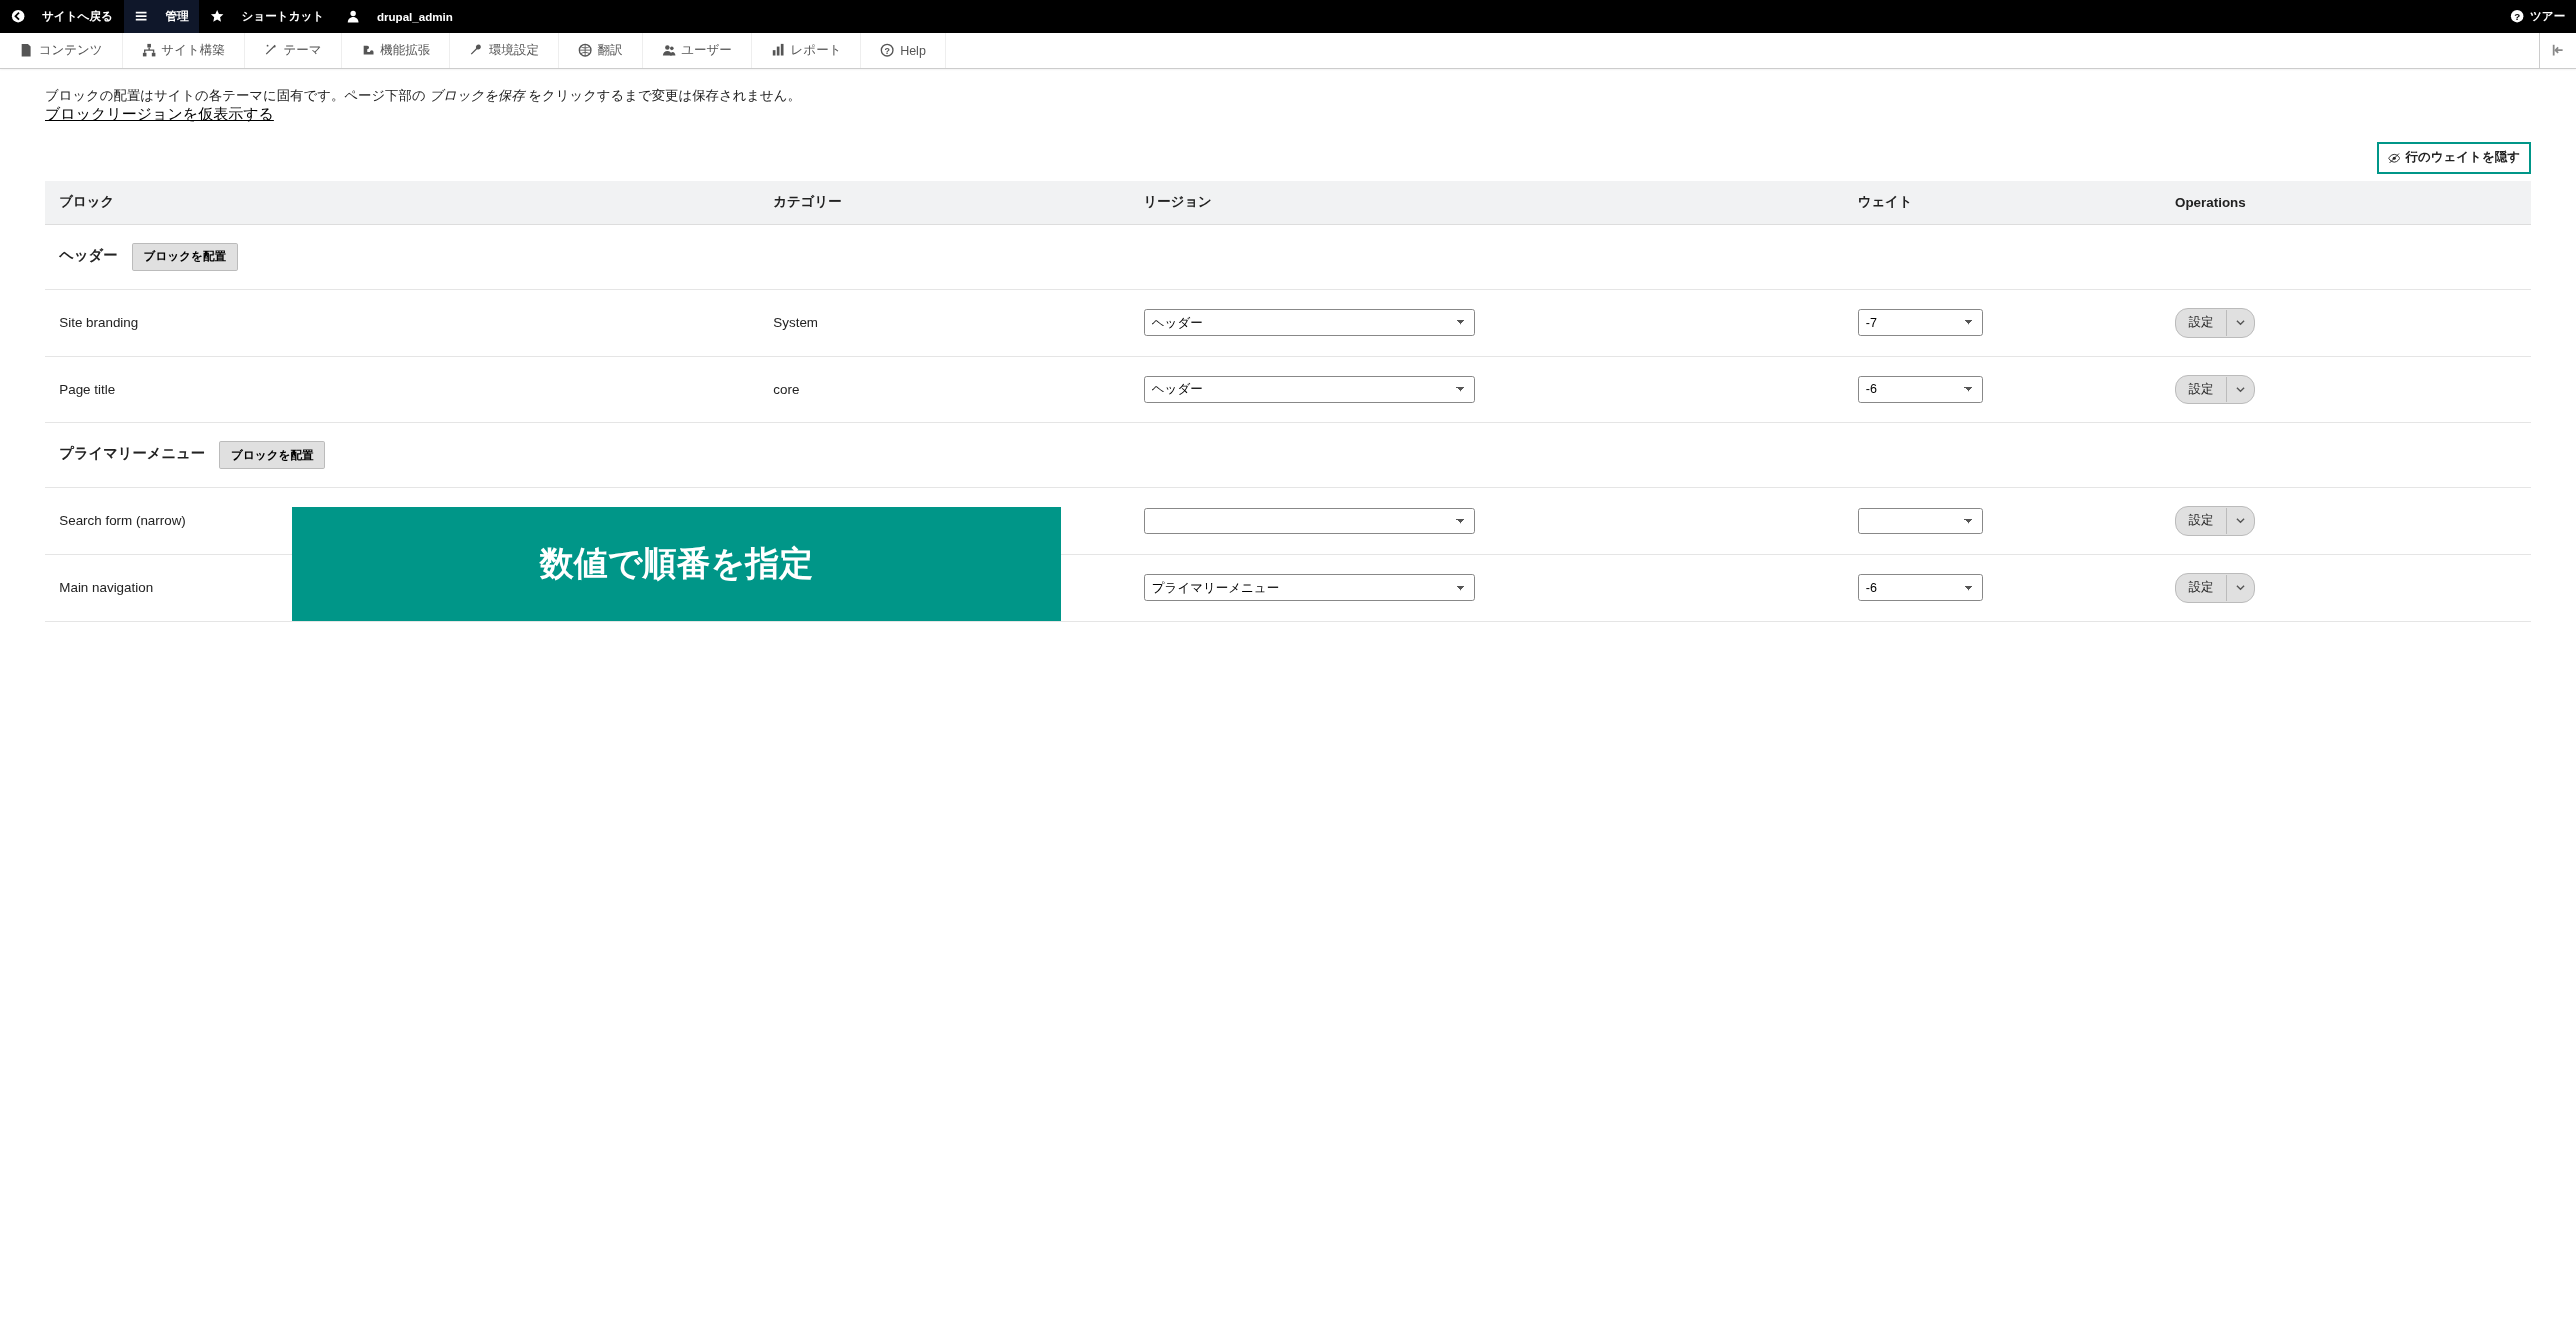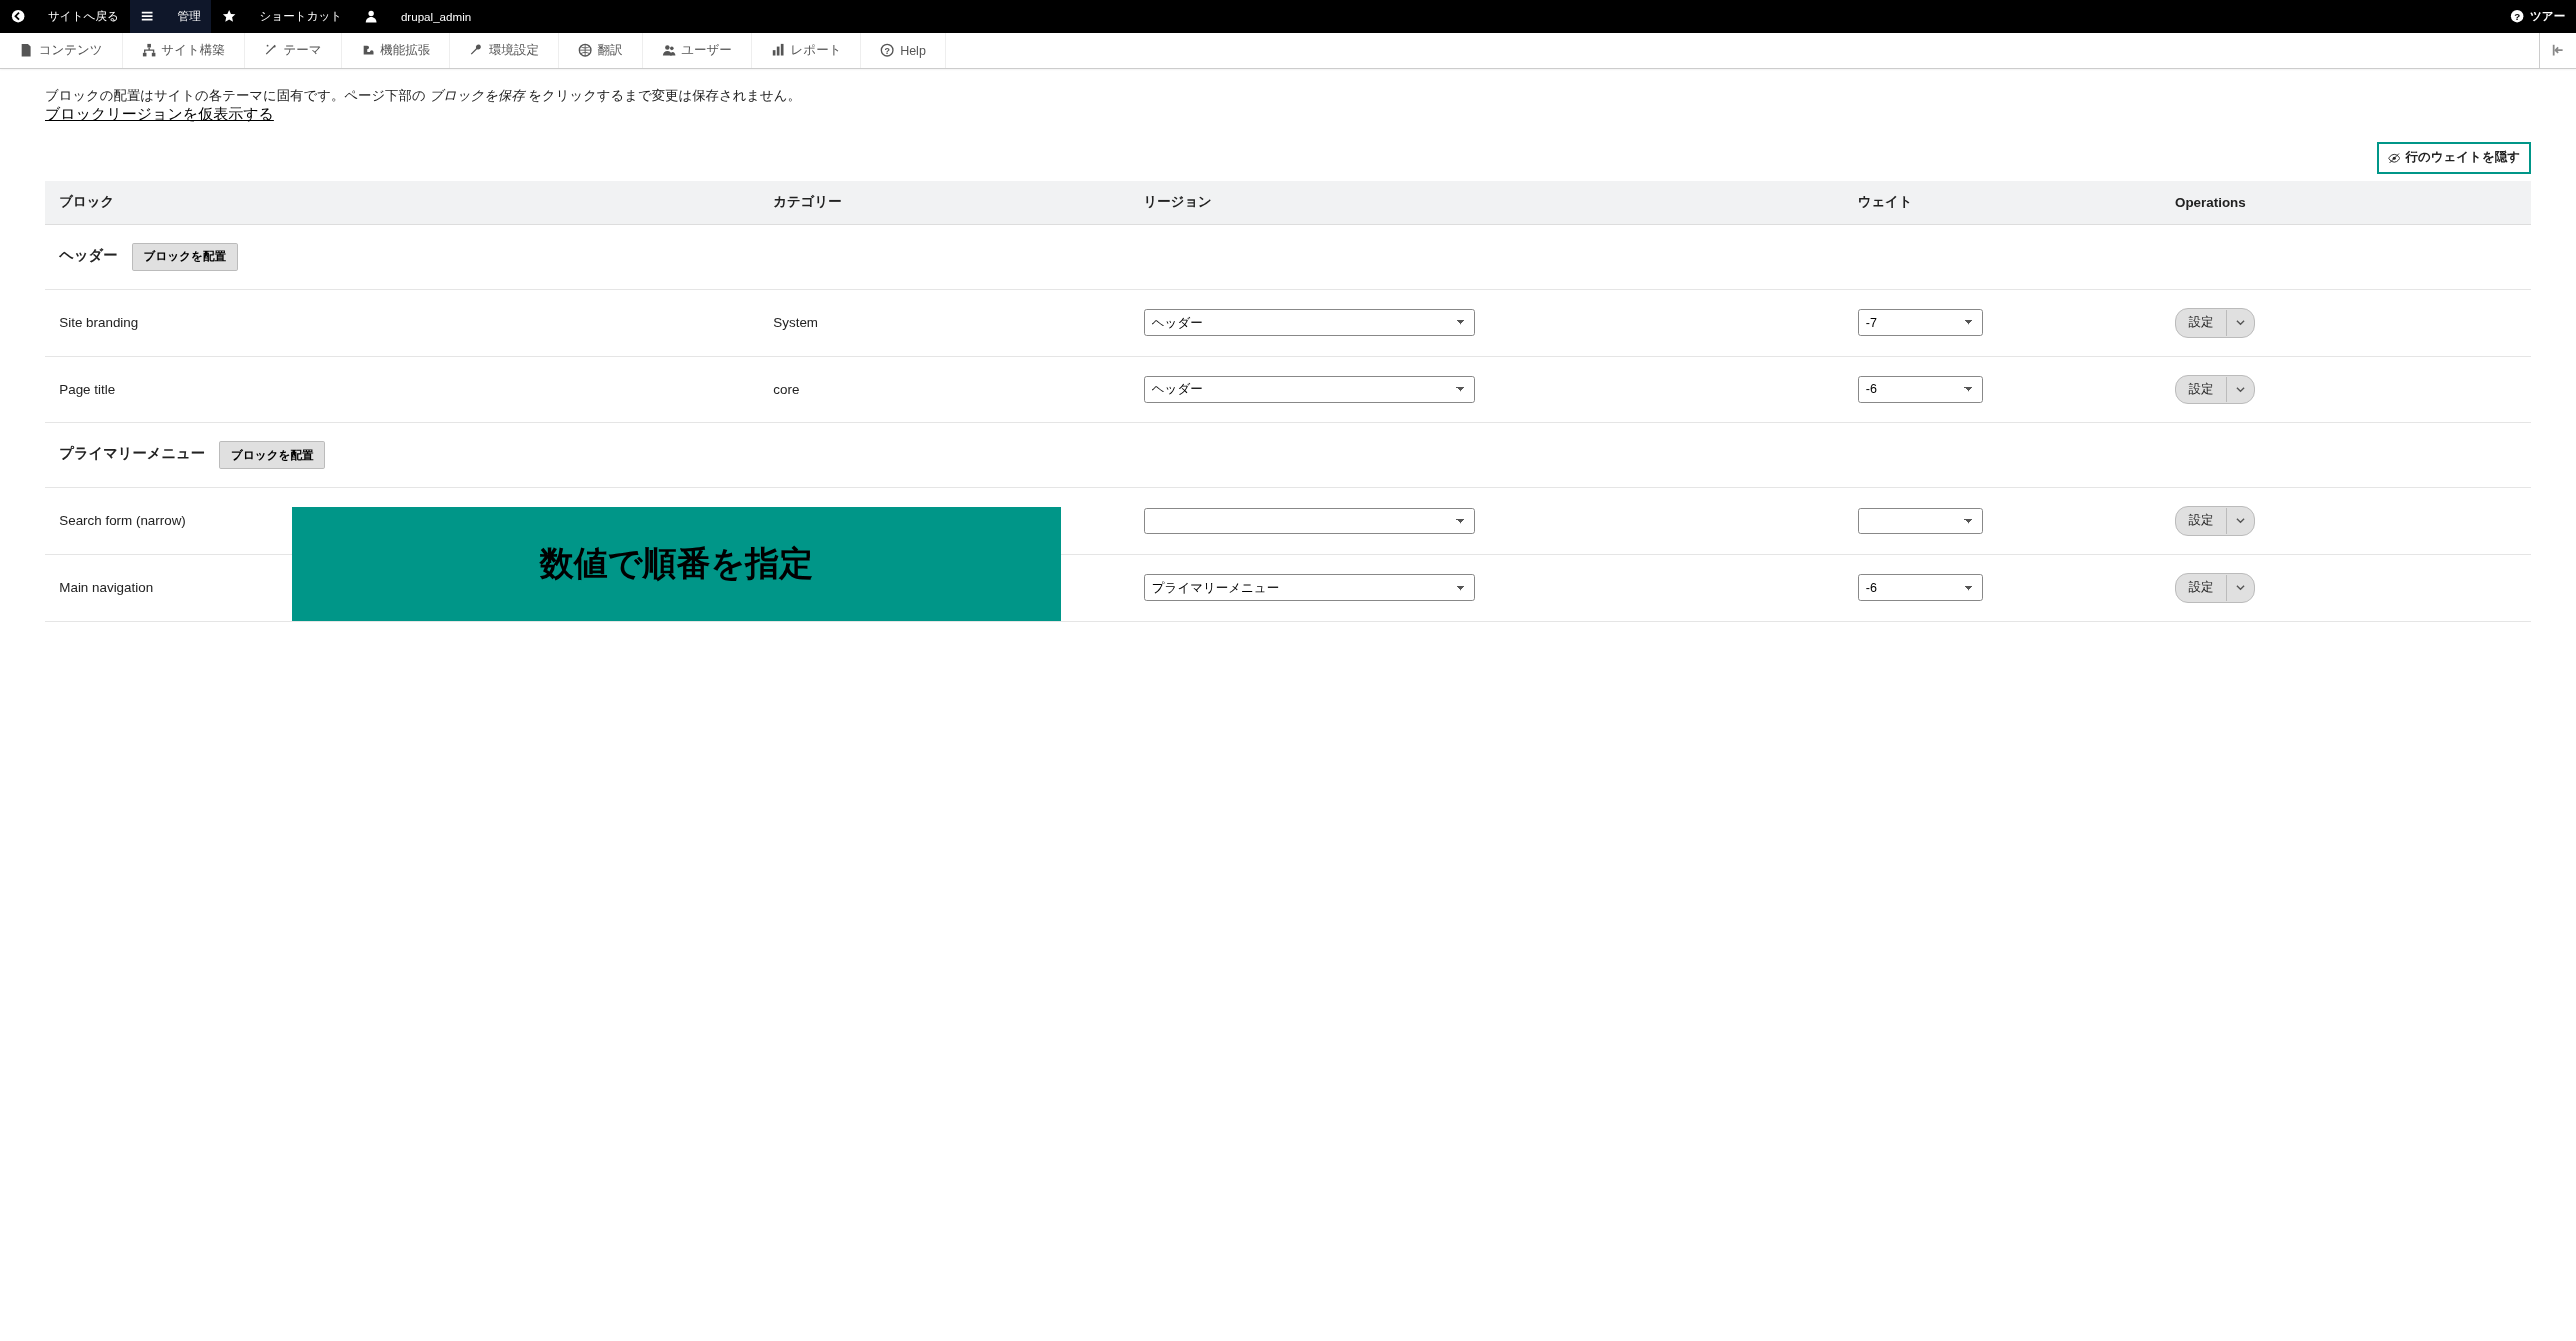--- a/index.html
+++ b/index.html
@@ -1,21 +1,21 @@
 <!DOCTYPE html>
 <html style="font-size:14.3px"><head>
 <meta charset="utf-8">
 <style>
 * { box-sizing: border-box; margin: 0; padding: 0; }
 body { font-family: -apple-system, BlinkMacSystemFont, "Segoe UI", sans-serif; font-size: 12.5px; color: #222; background: #fff; }
 
 
 .topbar { background: #000; color: #fff; height: 33px; display: flex; align-items: center; justify-content: space-between; padding: 0; }
 .topbar-left { display: flex; align-items: center; height: 100%; }
-.topbar-item { display: flex; align-items: center; gap: 23px; padding: 0 10.7px; height: 100%; font-weight: normal; font-size: 11.6px; cursor: pointer; }
+.topbar-item { display: flex; align-items: center; gap: 17px; padding: 0 10.7px; height: 100%; font-weight: bold; font-size: 11.6px; cursor: pointer; }
 .topbar-item.active { background: #0f172a; }
 .topbar-right { display: flex; align-items: center; padding-right: 10.7px; gap: 5.4px; }
 .tour-item { display: flex; align-items: center; gap: 5.4px; font-weight: bold; font-size: 11.6px; cursor: pointer; }
 
 
 .adminbar { background: #fff; border-bottom: 0.9px solid #ccc; height: 36px; display: flex; align-items: center; justify-content: space-between; box-shadow: 0 0.9px 1.8px rgba(0,0,0,0.05); }
 .adminbar-left { display: flex; align-items: center; height: 100%; }
 .adminbar-item { display: flex; align-items: center; gap: 5.4px; padding: 0 19px; height: 100%; font-size: 12.5px; color: #555; cursor: pointer; border-right: 0.9px solid #eee; }
 .adminbar-right { padding-right: 9px; color: #888; display:flex; align-items:center; border-left:0.9px solid #ccc; height:100%; padding:0 10.7px;}
 
@@ -49,21 +49,21 @@
 .op-button .op-chev { padding: 5.4px 9px; border-left: 0.9px solid #bbb; cursor: pointer; }
 
 
 th.col-block, td.col-block { width: 27%; }
 th.col-category, td.col-category { width: 14%; }
 th.col-region, td.col-region { width: 27%; }
 th.col-weight, td.col-weight { width: 12%; }
 th.col-ops, td.col-ops { width: 14%; text-align:left;}
 
 
-.overlay-banner { position: absolute; left: 292px; top: 507px; width: 769px; height: 114px; background: #009688; color: #000000; display: flex; align-items: center; justify-content: center; font-size: 34px; font-weight: bold; z-index: 50; pointer-events: none; }
+.overlay-banner { position: absolute; left: 292px; top: 507px; width: 769px; height: 114px; background: #009688; color: #ffffff; display: flex; align-items: center; justify-content: center; font-size: 34px; font-weight: bold; z-index: 50; pointer-events: none; }
 
 .page-wrapper { position: relative; }
 </style>
 </head>
 <body>
 
 <div class="page-wrapper">
 
 <div class="topbar">
   <div class="topbar-left">

